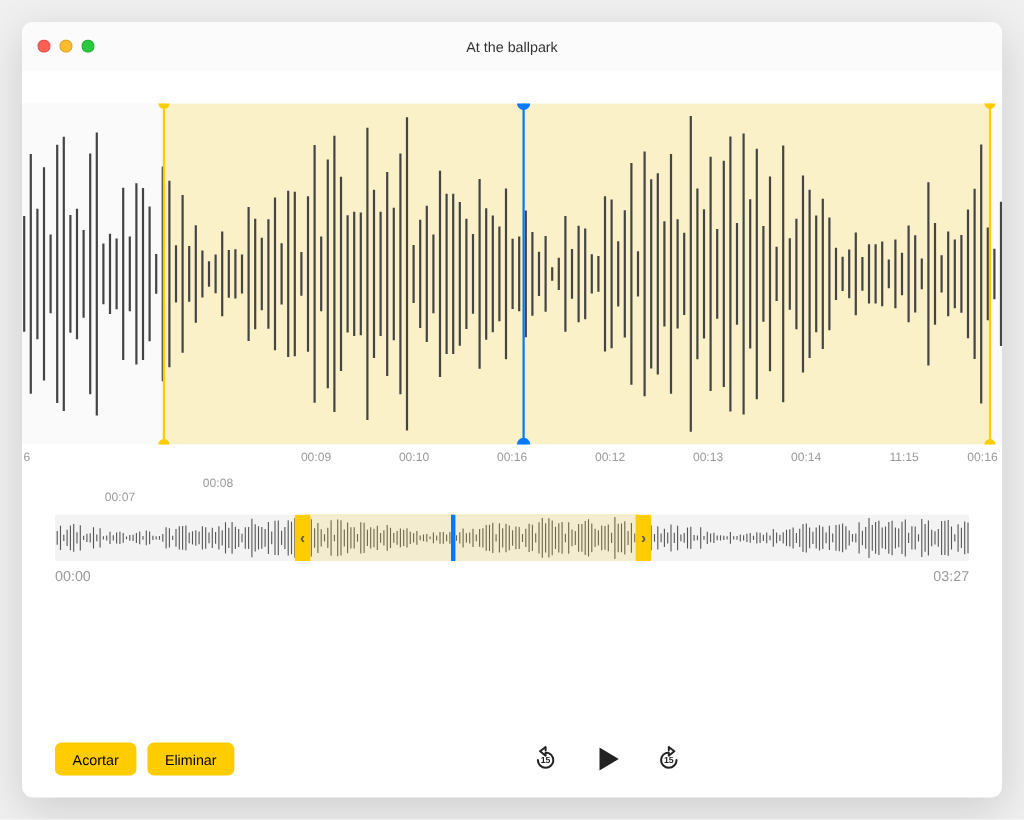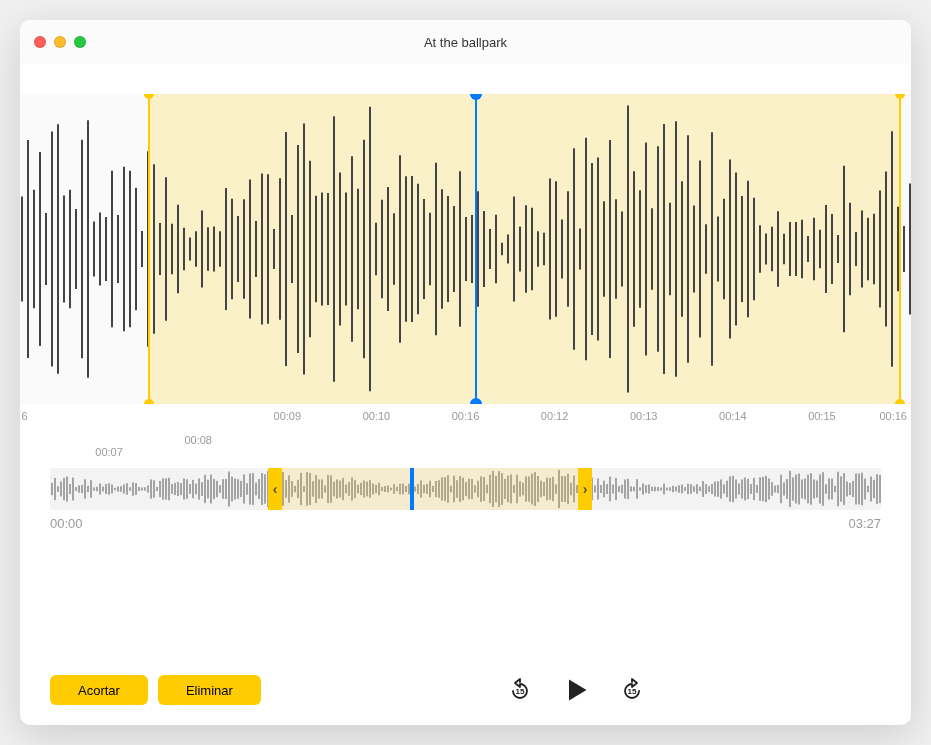--- a/index.html
+++ b/index.html
@@ -186,21 +186,21 @@
     bottom: 20px;
     left: 0; right: 0;
     display: flex;
     align-items: center;
     padding: 0 30px;
     gap: 10px;
   }
   .btn {
     border: none;
     height: 30px;
-    padding: 0 28px;
+    padding: 0 16px;
     border-radius: 6px;
     font-size: 13px;
     font-weight: 500;
     cursor: pointer;
   }
   .btn-yellow { background: #ffcc00; color: #000; }
   .btn-grey { background: #e9e9eb; color: #000; }
   .btn-grey.disabled { color: #b8b8b8; }
 
   .transport {
@@ -400,21 +400,21 @@
   <div class="timeruler" id="timeruler">
       <span class="tick" style="left: 0.5%; transform: translateX(-50%);">6</span>
       <span class="tick" style="left: 10%; transform: translateX(-50%); margin-top: 36px;">00:07</span>
       <span class="tick" style="left: 20%; transform: translateX(-50%); margin-top: 24px;">00:08</span>
       <span class="tick" style="left: 30%; transform: translateX(-50%);">00:09</span>
       <span class="tick" style="left: 40%; transform: translateX(-50%);">00:10</span>
       <span class="tick" style="left: 50%; transform: translateX(-50%);">00:16</span>
       <span class="tick" style="left: 60%; transform: translateX(-50%);">00:12</span>
       <span class="tick" style="left: 70%; transform: translateX(-50%);">00:13</span>
       <span class="tick" style="left: 80%; transform: translateX(-50%);">00:14</span>
-      <span class="tick" style="left: 90%; transform: translateX(-50%);">00:15</span>
+      <span class="tick" style="left: 90%; transform: translateX(-50%);">11:15</span>
       <span class="tick" style="left: 98%; transform: translateX(-50%);">00:16</span>
     </div>
 
   <div class="wave-over-wrap">
     <div class="wave-over">
       <svg class="wave" viewBox="0 0 831 42" preserveAspectRatio="none">
         <g id="ov-wave-g" stroke="#555" stroke-width="1">
             <line x1="2" y1="14.836645578235988" x2="2" y2="27.163354421764012"></line>
             <line x1="5" y1="9.925796067447788" x2="5" y2="32.07420393255221"></line>
             <line x1="8" y1="18.193423817209577" x2="8" y2="23.806576182790423"></line>

